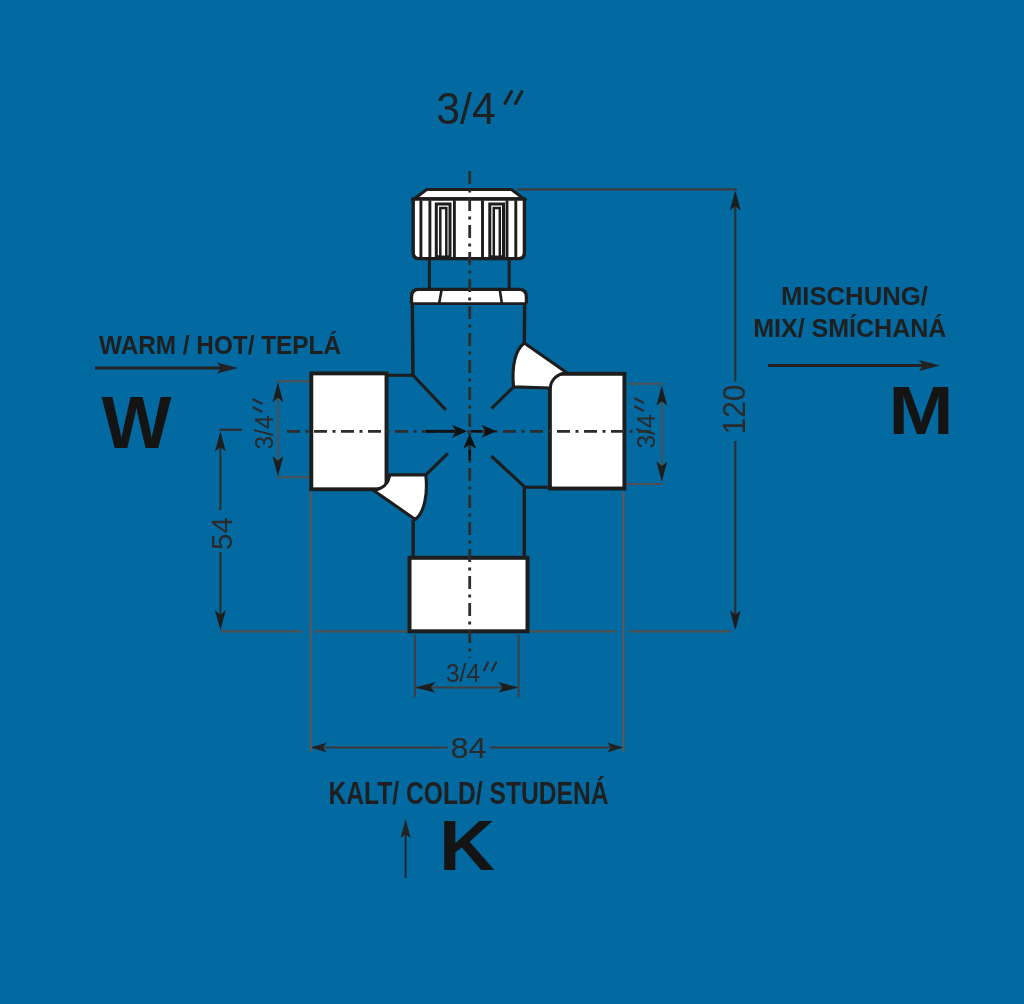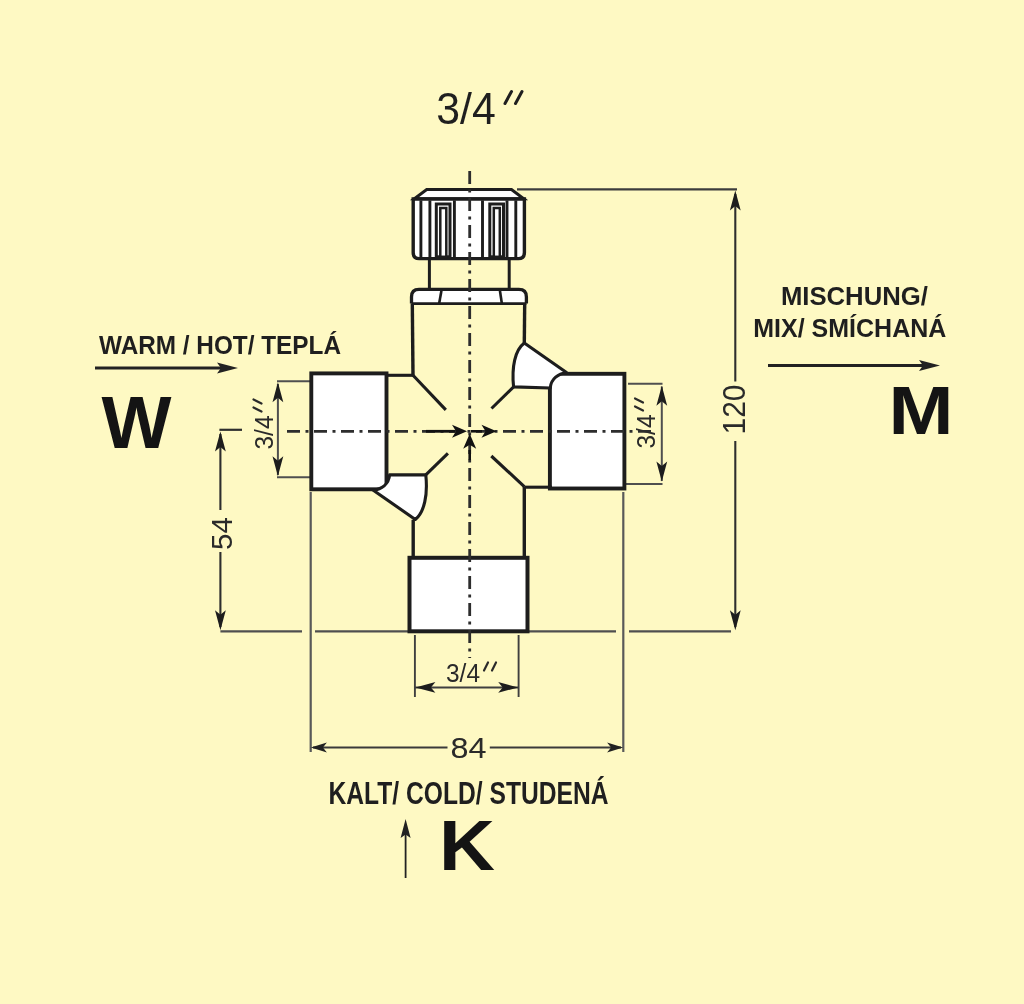--- a/index.html
+++ b/index.html
@@ -1,16 +1,16 @@
 <!DOCTYPE html>
 <html><head>
 <meta charset="utf-8">
 <style>
   html,body{margin:0;padding:0;background:#ffffff;}
-  .page{width:1024px;height:1004px;position:relative;background:#fef9c3;overflow:hidden;}
+  .page{width:1024px;height:1004px;position:relative;background:#0369a1;overflow:hidden;}
   svg{position:absolute;top:0;left:0;}
   text{font-family:"Liberation Sans", sans-serif;}
 </style>
 </head>
 <body>
 <div class="page">
 <svg width="1024" height="1004" viewBox="0 0 1024 1004">
   <defs></defs>
 
   <g fill="#1f1f1f">

